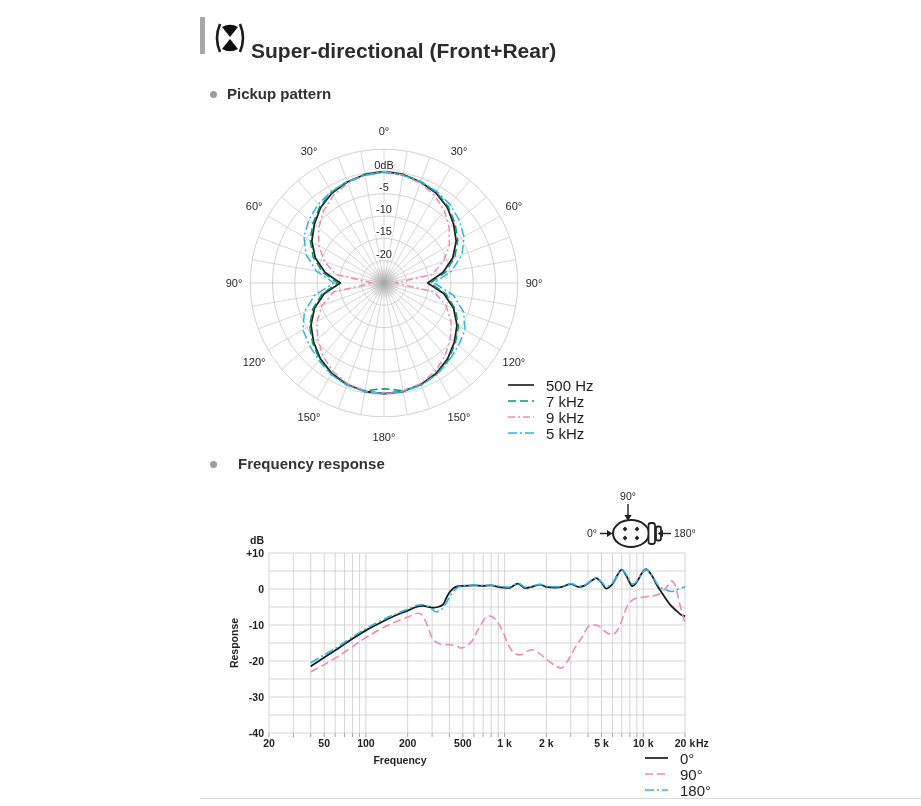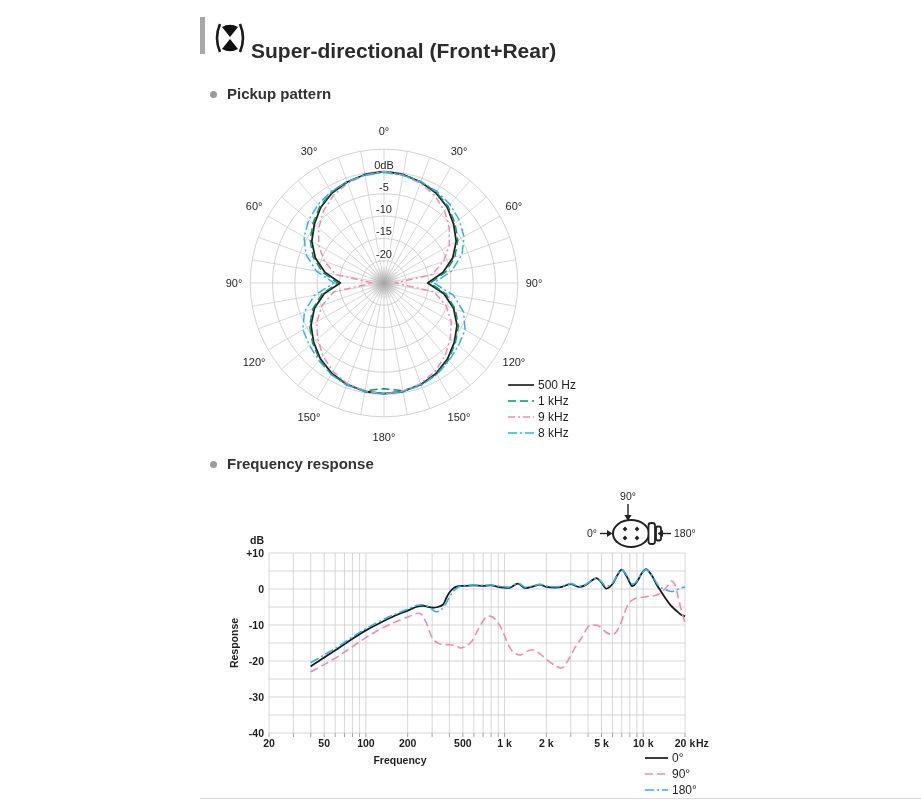--- a/index.html
+++ b/index.html
@@ -7,21 +7,21 @@
   #page{position:relative;width:921px;height:806px;background:#fff;overflow:hidden;}
   .hbar{position:absolute;left:200px;top:17px;width:5px;height:37px;background:#a8a8a8;}
   .hicon{position:absolute;left:212px;top:22px;}
   .htitle{position:absolute;left:251px;top:25px;font-size:21px;font-weight:700;color:#2b2b2b;white-space:nowrap;}
   .bullet{position:absolute;width:7px;height:7px;border-radius:50%;background:#9c9c9c;}
   .seclabel{position:absolute;font-size:15px;font-weight:700;color:#333;white-space:nowrap;}
   svg{overflow:visible;display:block;}
   .chartwrap{position:absolute;}
   .legend{position:absolute;}
   .lgrow{display:flex;align-items:center;height:16px;}
-  .lgrow span{font-size:12px;color:#1f1f1f;margin-left:4px;white-space:nowrap;}
+  .lgrow span{font-size:15px;color:#1f1f1f;margin-left:12px;white-space:nowrap;}
   .lgrow svg{flex:0 0 auto;}
   .divider{position:absolute;left:200px;top:798px;width:721px;height:1px;background:#dcdcdc;}
   text{font-family:"Liberation Sans", sans-serif;}
 </style>
 </head>
 <body>
 
 <div id="page">
 
   <div class="hbar"></div>
@@ -122,38 +122,38 @@
       <div class="lgrow">
         <svg width="26" height="6">
           <line x1="0" y1="3" x2="26" y2="3" stroke="#222222" stroke-width="1.7"></line>
         </svg>
         <span>500 Hz</span>
       </div>
       <div class="lgrow">
         <svg width="26" height="6">
           <line x1="0" y1="3" x2="26" y2="3" stroke="#009b67" stroke-width="1.7" stroke-dasharray="8 4"></line>
         </svg>
-        <span>1 kHz</span>
+        <span>7 kHz</span>
       </div>
       <div class="lgrow">
         <svg width="26" height="6">
           <line x1="0" y1="3" x2="26" y2="3" stroke="#f28bb1" stroke-width="1.7" stroke-dasharray="7 3 2 3"></line>
         </svg>
         <span>9 kHz</span>
       </div>
       <div class="lgrow">
         <svg width="26" height="6">
           <line x1="0" y1="3" x2="26" y2="3" stroke="#2db5e9" stroke-width="1.7" stroke-dasharray="9 3 2 3"></line>
         </svg>
-        <span>8 kHz</span>
+        <span>5 kHz</span>
       </div>
     </div>
 
   <span class="bullet" style="left:210px;top:461px;"></span>
-  <div class="seclabel" style="left:227px;top:455px;">Frequency response</div>
+  <div class="seclabel" style="left:238px;top:455px;">Frequency response</div>
 
   <div class="chartwrap" style="left:575px;top:488px;">
     <svg width="130" height="64" viewBox="0 0 130 64">
       <text x="53" y="12" font-size="10.5" fill="#1f1f1f" text-anchor="middle" id="mic-top">90°</text>
       <line x1="53" y1="16" x2="53" y2="28" stroke="#222" stroke-width="1.4"></line>
       <polygon points="49.4,27 56.6,27 53,33" fill="#222"></polygon>
       <text x="22" y="49" font-size="10.5" fill="#1f1f1f" text-anchor="end" id="mic-left">0°</text>
       <line x1="25" y1="45.5" x2="32" y2="45.5" stroke="#222" stroke-width="1.4"></line>
       <polygon points="32,42 32,49 37.5,45.5" fill="#222"></polygon>
       <ellipse cx="56" cy="45.5" rx="18" ry="13.5" fill="#fff" stroke="#222" stroke-width="2"></ellipse>

